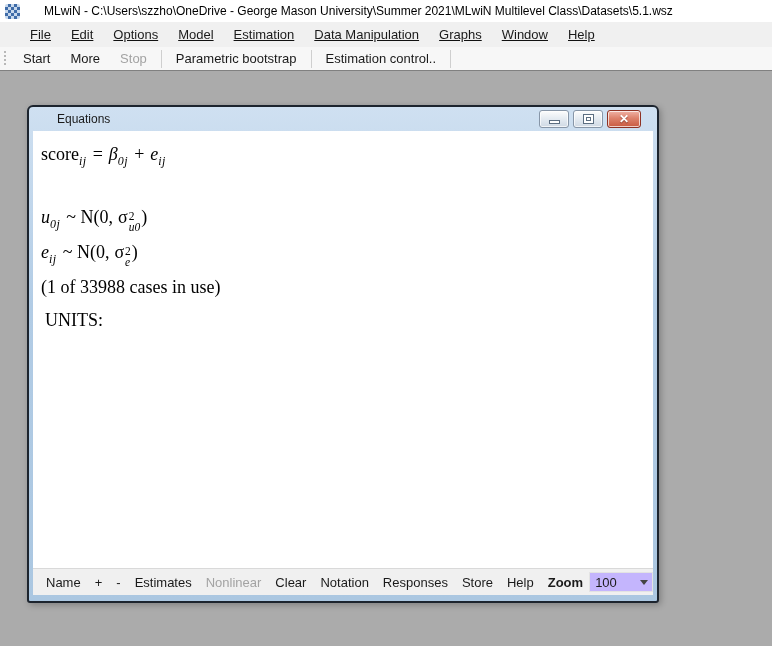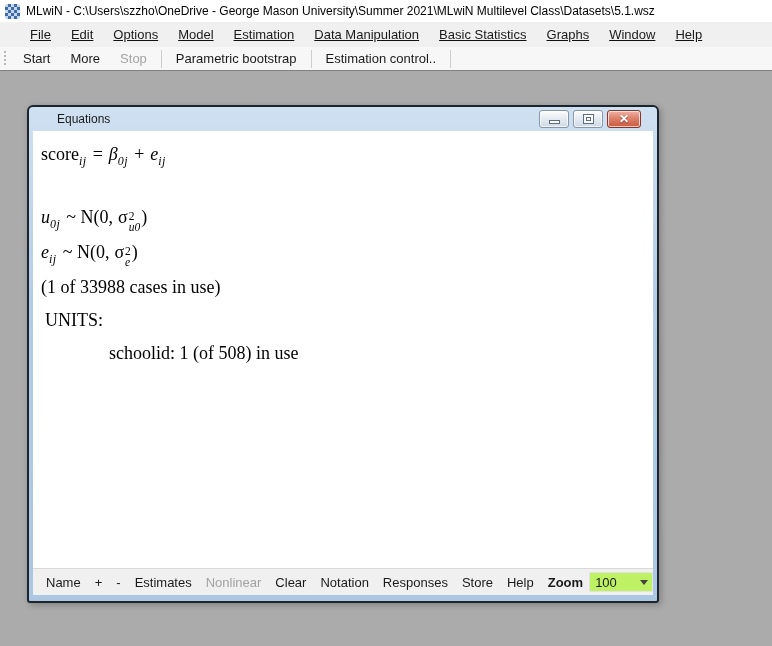--- a/index.html
+++ b/index.html
@@ -8,21 +8,21 @@
     font-family: "Liberation Sans", sans-serif;
     background: #ababab;
     position: relative;
     font-size: 13px;
     color: #111;
   }
 
   
   .app-titlebar {
     height: 22px; background: #ffffff;
-    display: flex; align-items: center; gap: 6px;
+    display: flex; align-items: center; gap: 24px;
     padding-left: 5px; font-size: 12px; color: #000;
     white-space: nowrap; overflow: hidden;
   }
   .app-icon {
     width: 15px; height: 15px; flex: 0 0 auto;
     background:
       repeating-conic-gradient(#3f6ca8 0 25%, #c7d8ec 0 50%);
     background-size: 6px 6px;
     border-radius: 2px;
   }
@@ -118,21 +118,21 @@
   
   .eq-toolbar {
     flex: 0 0 27px; background: #f0f0f0; border-top: 1px solid #d9d9d9;
     display: flex; align-items: center; padding-left: 6px;
     font-size: 13px; color: #1a1a1a;
   }
   .eqtb-btn { padding: 3px 7px; cursor: default; }
   .eqtb-btn.disabled { color: #a3a3a3; }
   .zoom-label { font-weight: bold; padding: 3px 4px 3px 7px; }
   .zoom-combo {
-    width: 76px; height: 20px; background: #bef264;
+    width: 76px; height: 20px; background: #c4b5fd;
     display: flex; align-items: center; justify-content: space-between;
     padding: 0 4px 0 5px; margin-left: 2px;
     border: 1px solid #e3e3e3;
   }
   .combo-arrow {
     width: 0; height: 0; border-left: 4px solid transparent;
     border-right: 4px solid transparent; border-top: 5px solid #444;
   }
 </style>
 </head>
@@ -143,21 +143,20 @@
   <span>MLwiN - C:\Users\szzho\OneDrive - George Mason University\Summer 2021\MLwiN Multilevel Class\Datasets\5.1.wsz</span>
 </div>
 
 <div class="menubar">
   <span class="menu-item">File</span>
   <span class="menu-item">Edit</span>
   <span class="menu-item">Options</span>
   <span class="menu-item">Model</span>
   <span class="menu-item">Estimation</span>
   <span class="menu-item">Data Manipulation</span>
-  <span class="menu-item">Basic Statistics</span>
   <span class="menu-item">Graphs</span>
   <span class="menu-item">Window</span>
   <span class="menu-item">Help</span>
 </div>
 
 <div class="toolbar">
   <span class="grip"></span>
   <span class="tb-btn">Start</span>
   <span class="tb-btn">More</span>
   <span class="tb-btn disabled">Stop</span>
@@ -203,21 +202,20 @@
         </div>
 
         <div class="eq-line">
           <span class="it">e</span><span class="sb">ij</span><span class="mid">~ N(0,</span><span class="rm">σ</span><span class="ss"><span class="top">2</span><span class="bot">e</span></span><span class="rm">)</span>
         </div>
 
         <div class="eq-line">(1 of 33988 cases in use)</div>
 
         <div class="units-line">UNITS:</div>
 
-        <div class="units-detail">schoolid: 1 (of 508) in use</div>
 
       </div>
 
       <div class="eq-toolbar">
         <span class="eqtb-btn">Name</span>
         <span class="eqtb-btn">+</span>
         <span class="eqtb-btn">-</span>
         <span class="eqtb-btn">Estimates</span>
         <span class="eqtb-btn disabled">Nonlinear</span>
         <span class="eqtb-btn">Clear</span>

